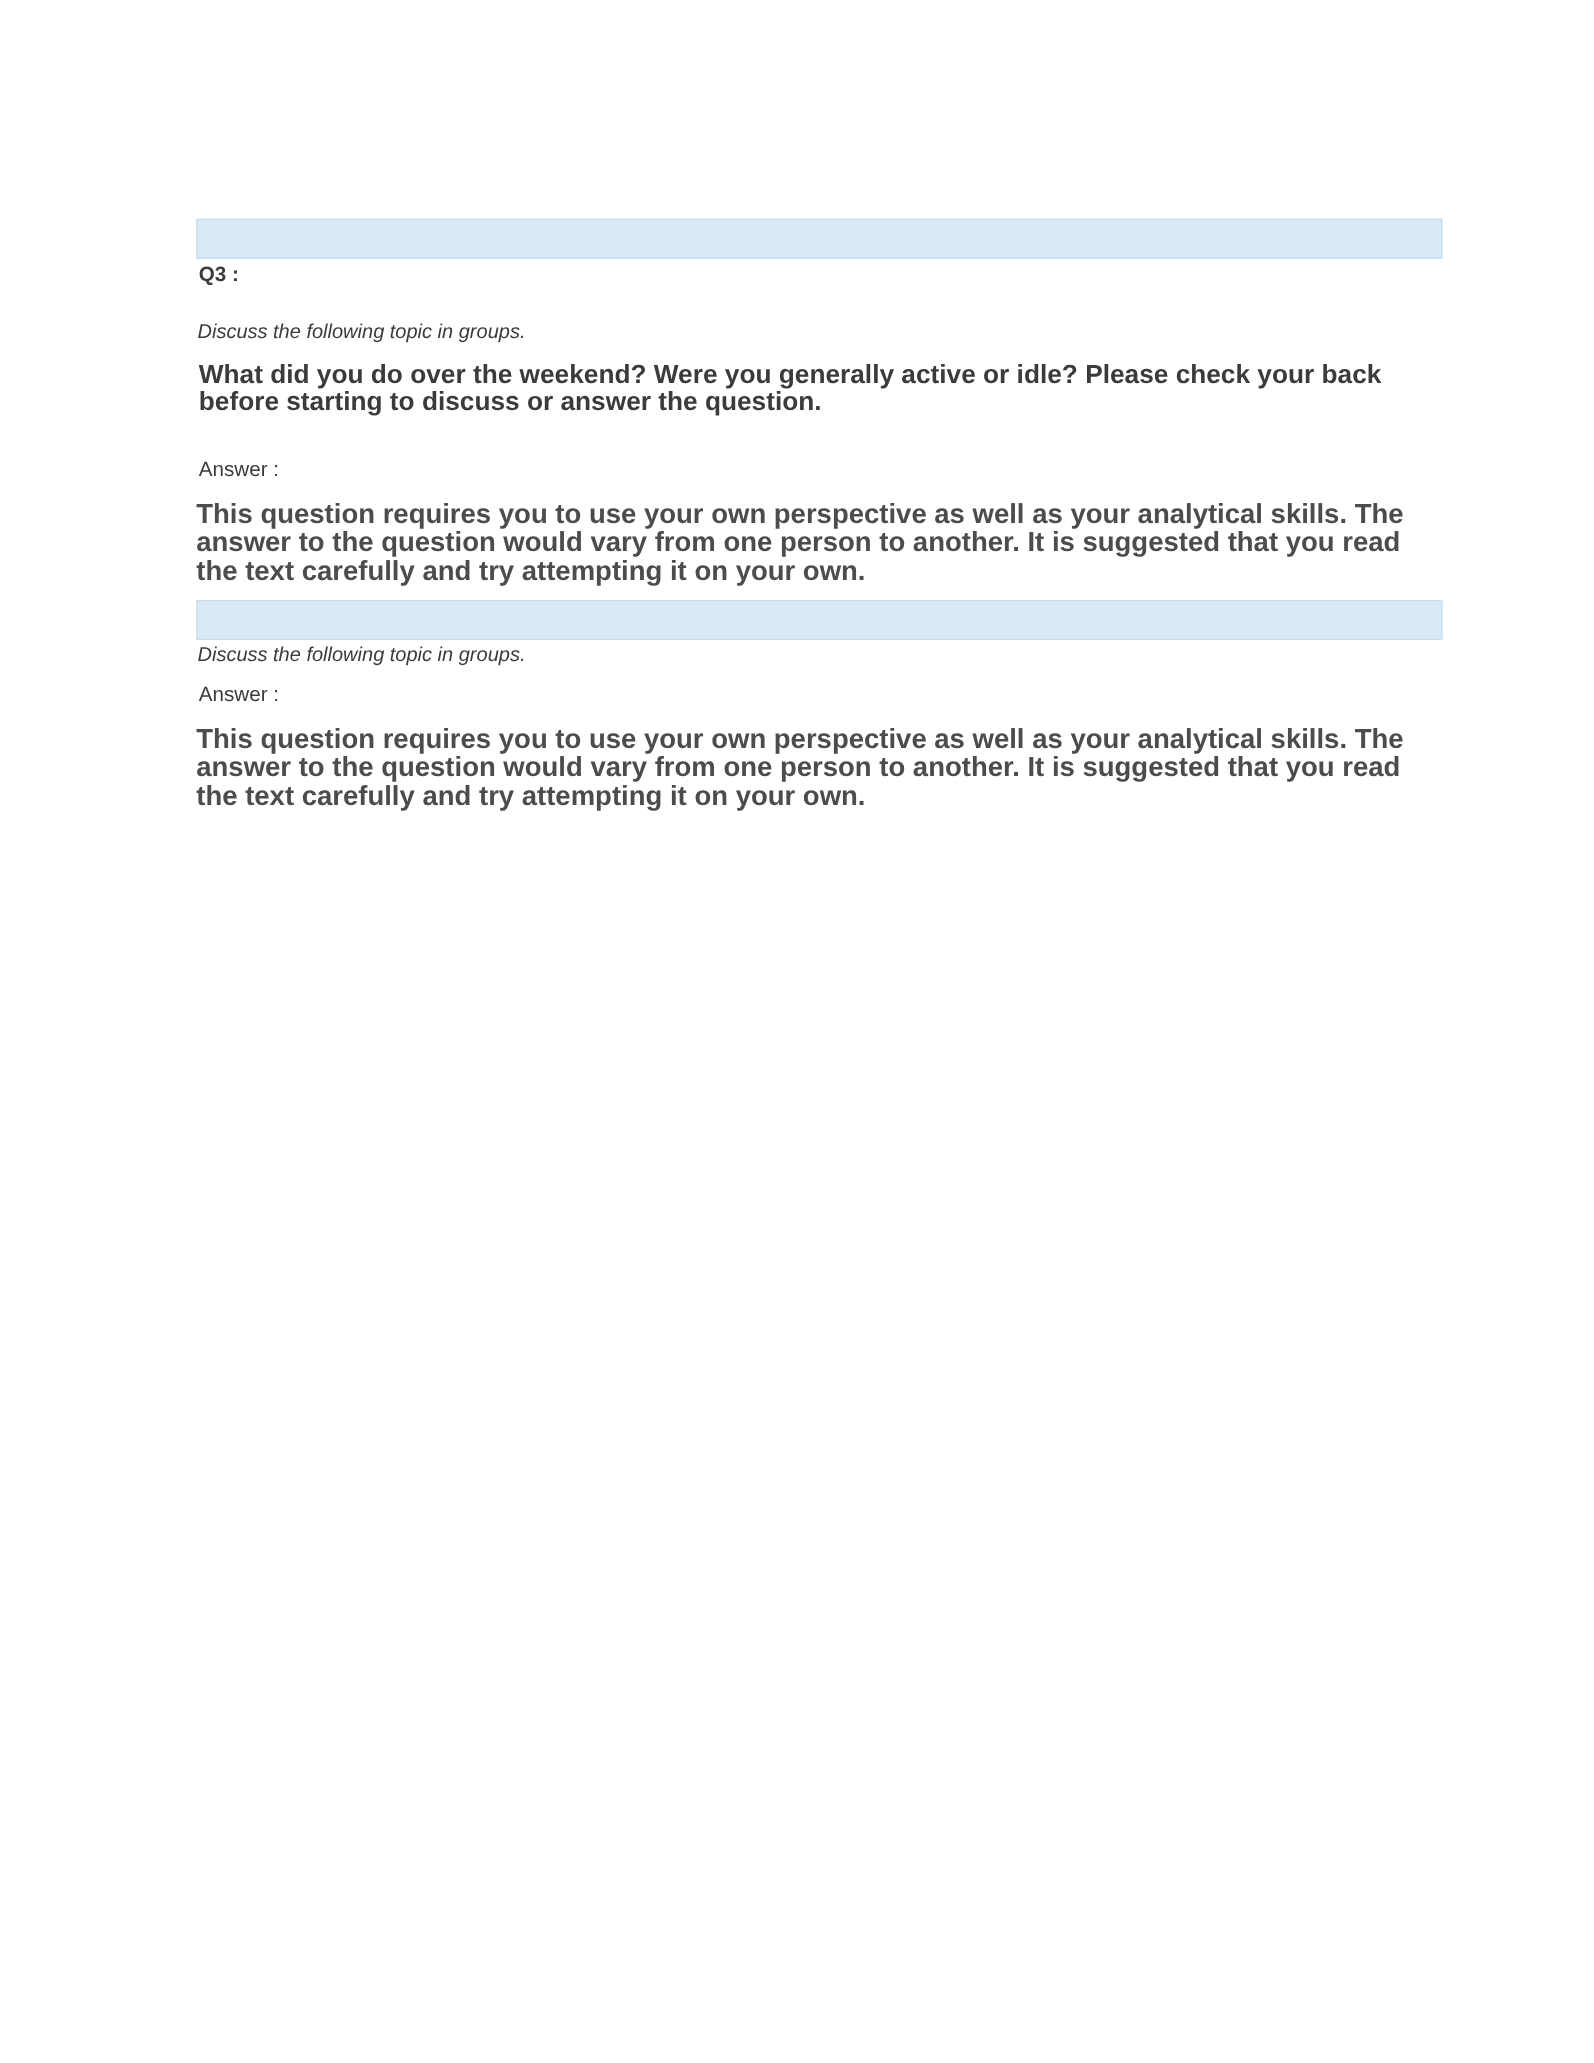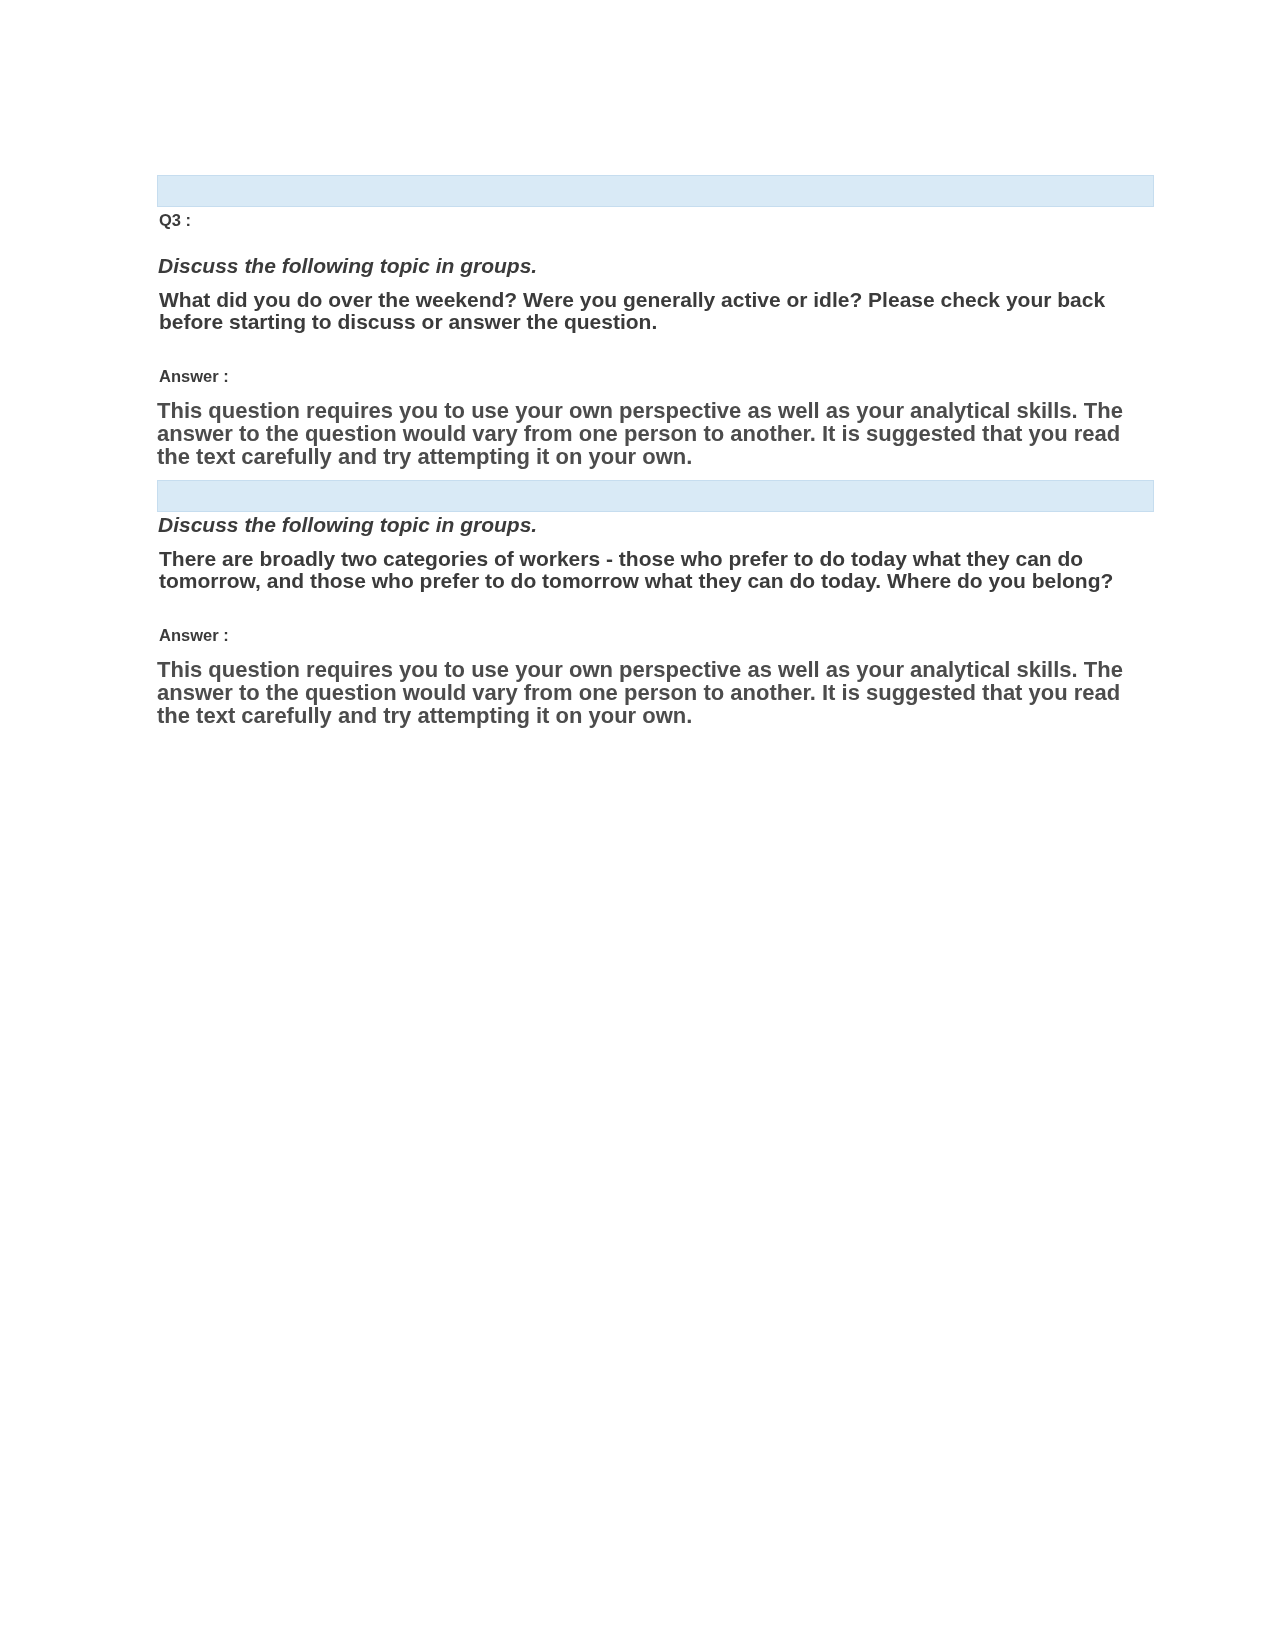--- a/index.html
+++ b/index.html
@@ -27,38 +27,38 @@
     margin-bottom: 5px;
   }
   .q-label {
     font-size: 16.5px;
     font-weight: bold;
     color: var(--heading-color, #3b3b3b);
     line-height: 16px;
     margin: 0 0 30px 6px;
   }
   .q-topic {
-    font-size: 21px;
-    font-weight: bold;
+    font-size: 16px;
+    font-weight: normal;
     font-style: italic;
     color: var(--heading-color, #3b3b3b);
     line-height: 16px;
     margin: 0 0 15px 5px;
   }
   .q-text {
     font-size: 21px;
     font-weight: bold;
     color: var(--heading-color, #3b3b3b);
     line-height: 22px;
     max-width: 967px;
     margin: 0 0 35px 6px;
   }
   .answer-label {
     font-size: 16.5px;
-    font-weight: bold;
+    font-weight: normal;
     color: var(--heading-color, #3b3b3b);
     line-height: 16px;
     margin: 0 0 15px 6px;
   }
   .answer-text {
     font-size: 22px;
     font-weight: bold;
     color: var(--body-color, #4c4c4c);
     line-height: 23px;
     max-width: 967px;
@@ -75,18 +75,17 @@
     <h2 class="q-label">Q3 :</h2>
     <p class="q-topic">Discuss the following topic in groups.</p>
     <p class="q-text">What did you do over the weekend? Were you generally active or idle? Please check your back before starting to discuss or answer the question.</p>
     <h3 class="answer-label">Answer :</h3>
     <p class="answer-text">This question requires you to use your own perspective as well as your analytical skills. The answer to the question would vary from one person to another. It is suggested that you read the text carefully and try attempting it on your own.</p>
   </section>
 
   <section class="question-section">
     <div class="q-bar"></div>
     <p class="q-topic">Discuss the following topic in groups.</p>
-    <p class="q-text">There are broadly two categories of workers - those who prefer to do today what they can do tomorrow, and those who prefer to do tomorrow what they can do today. Where do you belong?</p>
     <h3 class="answer-label">Answer :</h3>
     <p class="answer-text">This question requires you to use your own perspective as well as your analytical skills. The answer to the question would vary from one person to another. It is suggested that you read the text carefully and try attempting it on your own.</p>
   </section>
 
 </div>
 
 </body></html>

